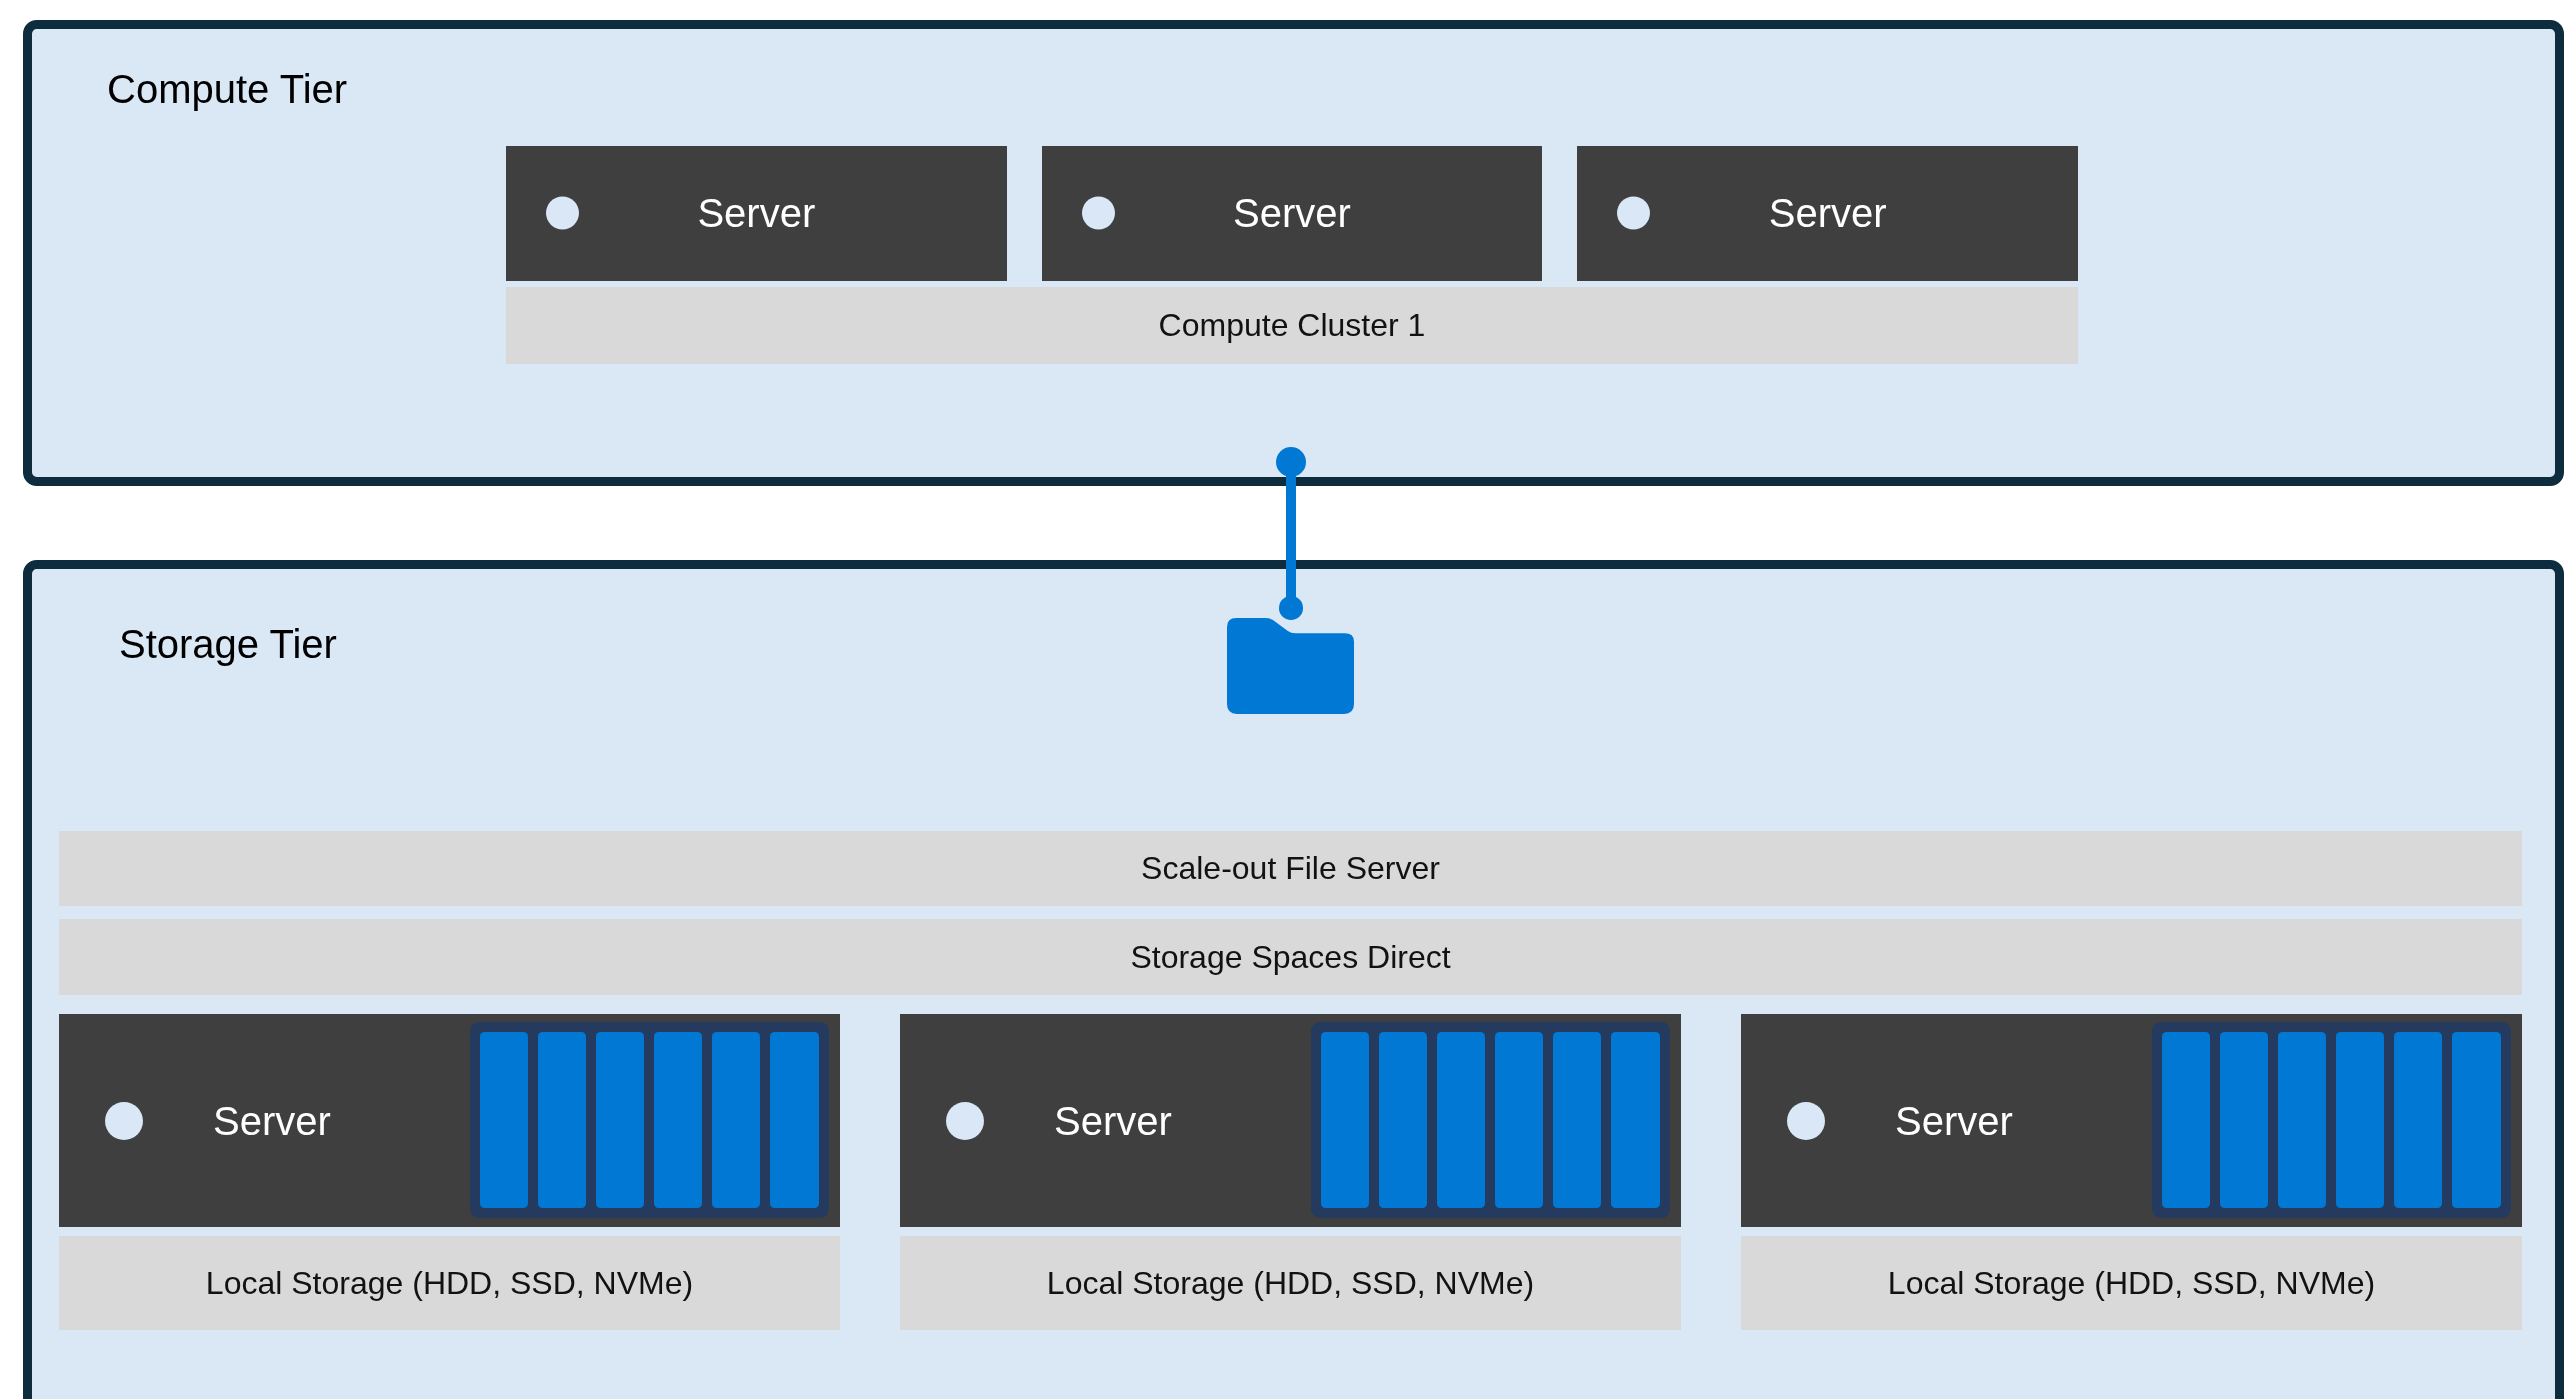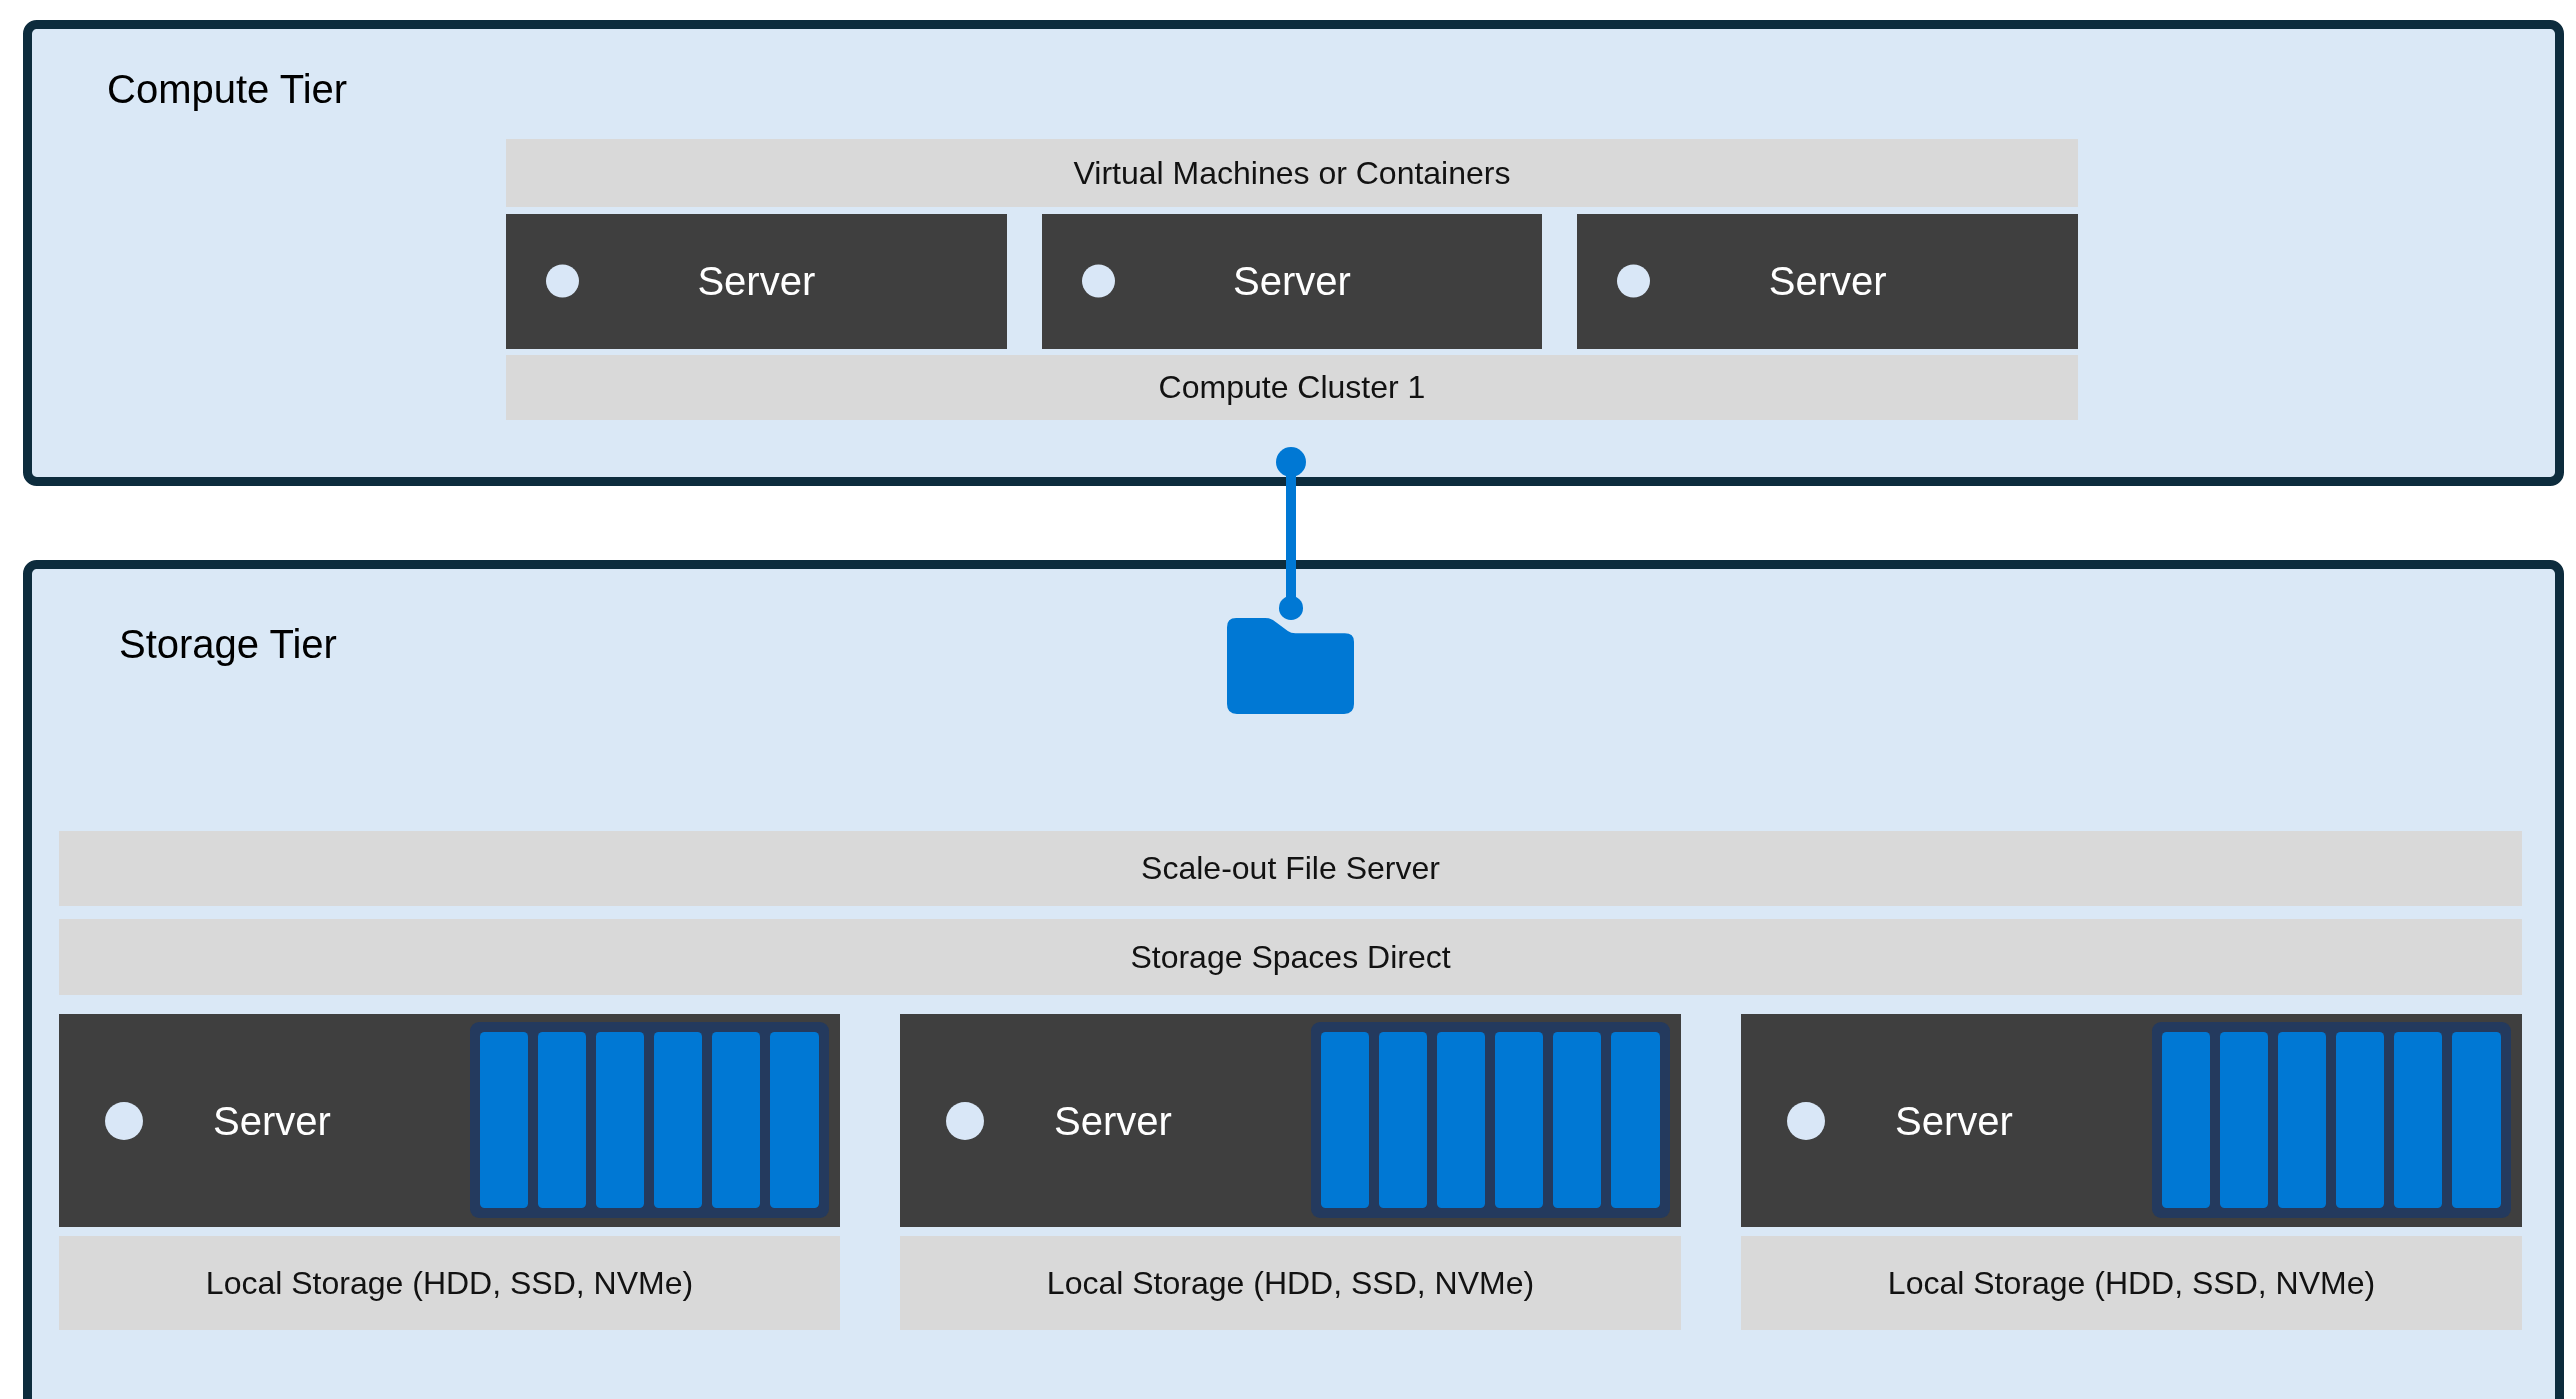--- a/index.html
+++ b/index.html
@@ -42,21 +42,21 @@
   .compute-stack { position: absolute; left: 474px; top: 110px; width: 1572px; }
   .vm-bar { height: 68px; }
   .server-row { display: flex; gap: 35px; margin-top: 6.8px; height: 135px; }
   .compute-server {
     flex: 1; background: #3f3f3f; position: relative;
     display: flex; align-items: center; justify-content: center;
   }
   .server-label { color: #ffffff; font-size: 40px; }
   .led { position: absolute; border-radius: 50%; background: #d9e7f7; }
   .compute-server .led { width: 33px; height: 33px; left: 40px; top: 50%; transform: translateY(-50%); }
-  .cluster-bar { height: 65px; margin-top: 6px; }
+  .cluster-bar { height: 77px; margin-top: 6px; }
 
   
   .wide-bar { position: absolute; left: 27px; width: 2463px; }
   .bar-fileshare { top: 171px; height: 77px; }
   .bar-sofs      { top: 262px; height: 75px;  }
   .bar-s2d       { top: 350px; height: 76px; }
 
   
   .col-0 { left: 27px; }  .col-1 { left: 868px; }  .col-2 { left: 1709px; }
   .storage-server {
@@ -86,23 +86,20 @@
 </style>
 </head>
 <body>
 
 <div class="page">
 
   <section class="tier compute">
     <h1 class="tier-title">Compute Tier</h1>
 
     <div class="compute-stack">
-      <div class="bar vm-bar">
-        <span>Virtual Machines or Containers</span>
-      </div>
 
       <div class="server-row">
         <div class="compute-server">
           <span class="led"></span>
           <span class="server-label">Server</span>
         </div>
         <div class="compute-server">
           <span class="led"></span>
           <span class="server-label">Server</span>
         </div>

